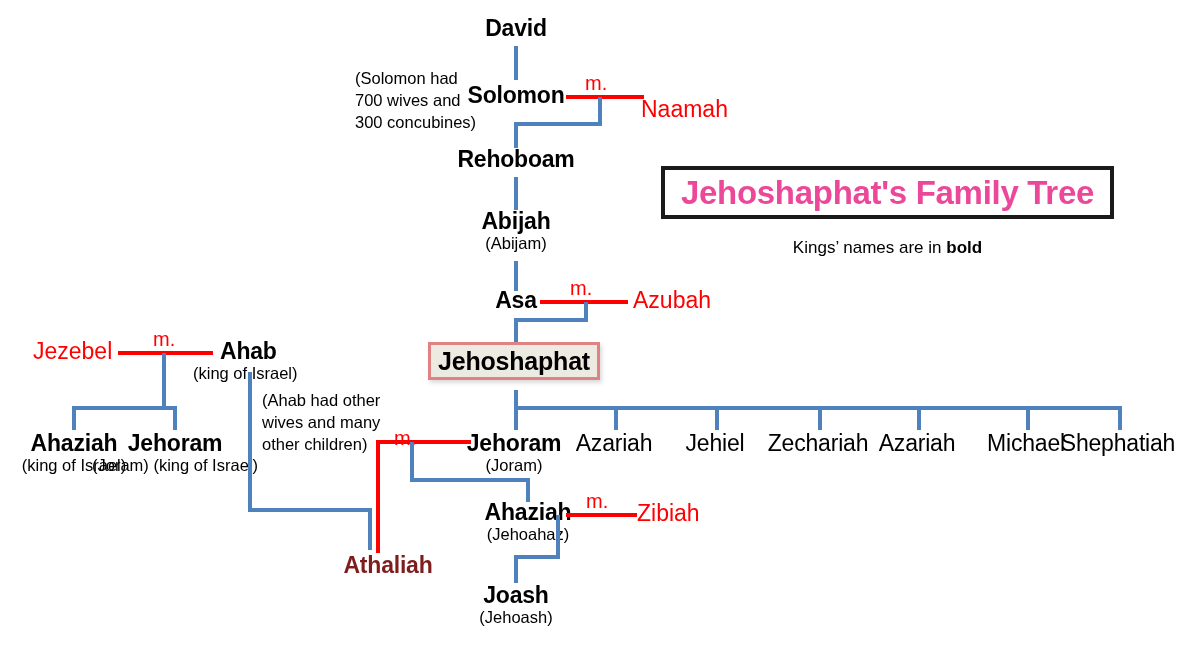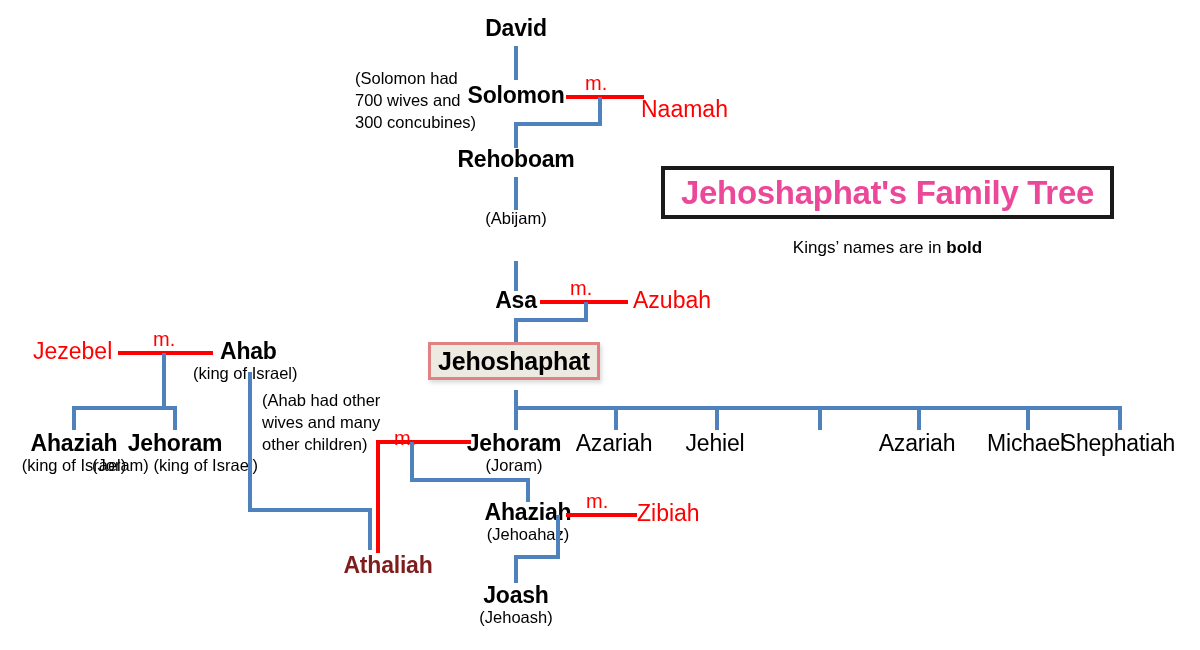--- a/index.html
+++ b/index.html
@@ -152,20 +152,21 @@
   <div class="vline" style="left:598px; top:97px; height:29px;"></div>
   <div class="hline" style="left:514px; top:122px; width:88px;"></div>
   <div class="vline" style="left:514px; top:122px; height:26px;"></div>
 
   <div class="node" style="left:416px; top:147px; width:200px;">
     <div class="nm">Rehoboam</div>
   </div>
   <div class="vline" style="left:514px; top:177px; height:33px;"></div>
 
   <div class="node" style="left:416px; top:209px; width:200px;">
+    <div class="nm">Abijah</div>
     <div class="alt">(Abijam)</div>
   </div>
   <div class="vline" style="left:514px; top:261px; height:30px;"></div>
 
   <div class="node" style="left:416px; top:288px; width:200px;">
     <div class="nm">Asa</div>
   </div>
 
   <div class="rh" style="left:540px; top:300px; width:88px;"></div>
   <div class="mlabel" style="left:570px; top:277px;">m.</div>
@@ -194,20 +195,23 @@
     <div class="nm">Jehoram</div>
     <div class="alt">(Joram)</div>
   </div>
 
   <div class="node" style="left:514px; top:431px; width:200px;">
     <div class="nm plain">Azariah</div>
   </div>
   <div class="node" style="left:615px; top:431px; width:200px;">
     <div class="nm plain">Jehiel</div>
   </div>
+  <div class="node" style="left:718px; top:431px; width:200px;">
+    <div class="nm plain">Zechariah</div>
+  </div>
   <div class="node" style="left:817px; top:431px; width:200px;">
     <div class="nm plain">Azariah</div>
   </div>
   <div class="node" style="left:926px; top:431px; width:200px;">
     <div class="nm plain">Michael</div>
   </div>
   <div class="node" style="left:1018px; top:431px; width:200px;">
     <div class="nm plain">Shephatiah</div>
   </div>
 

